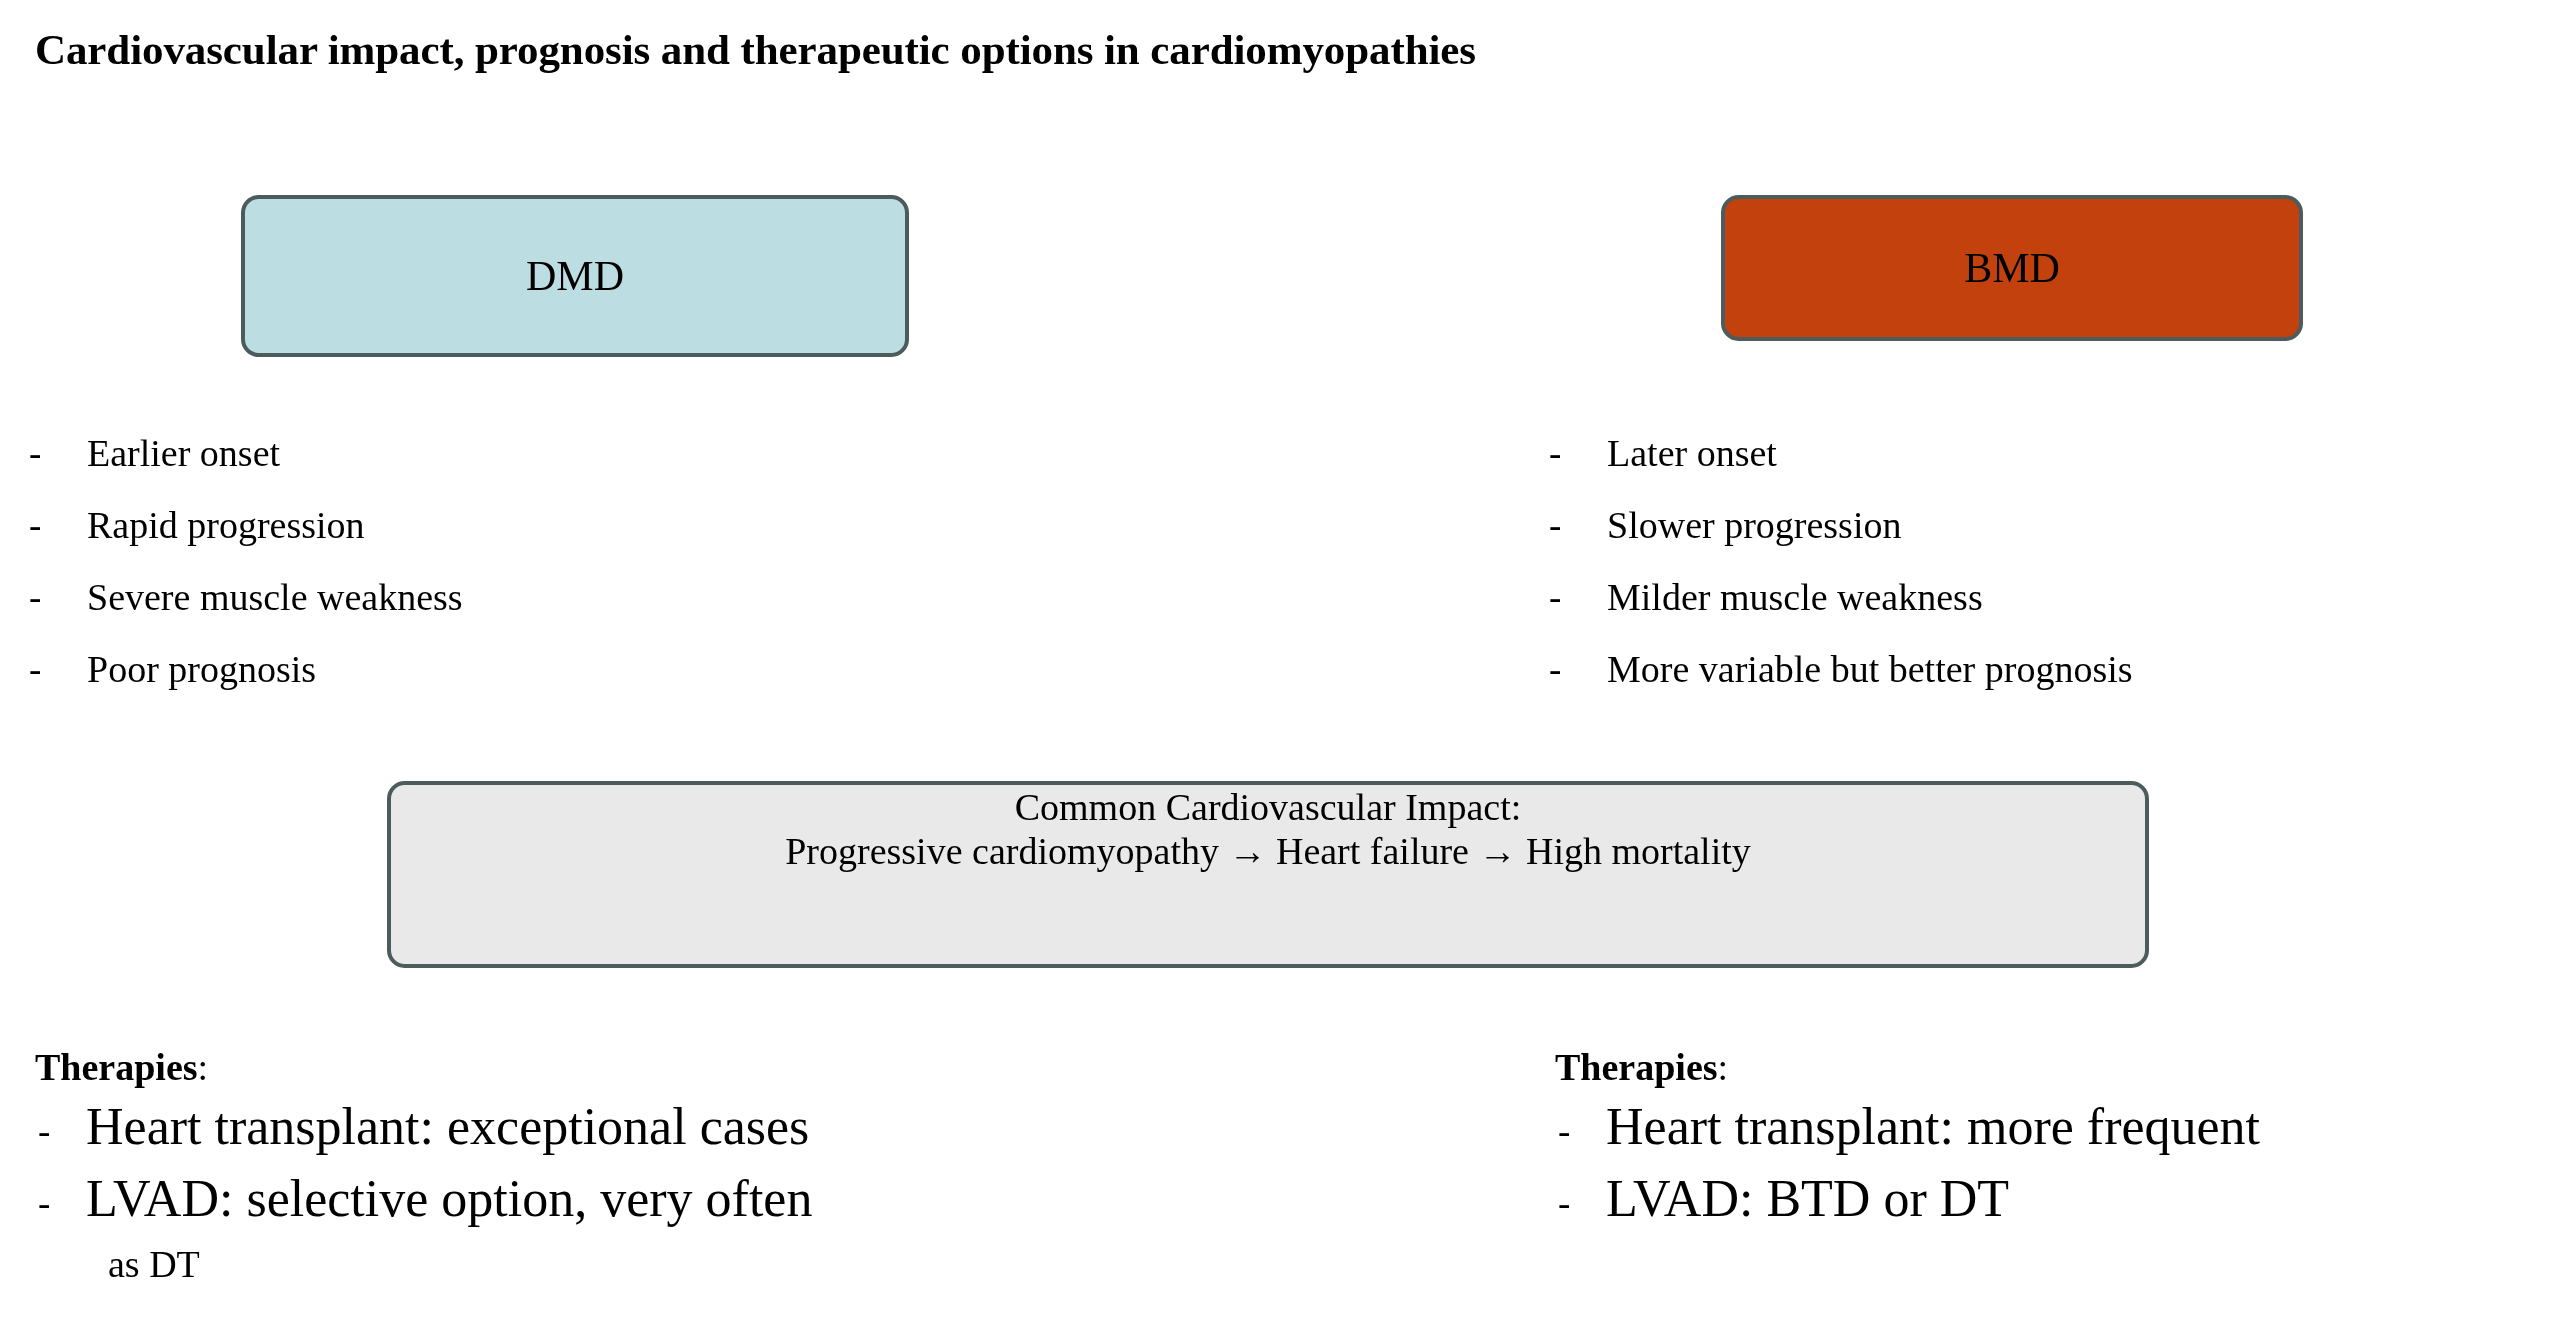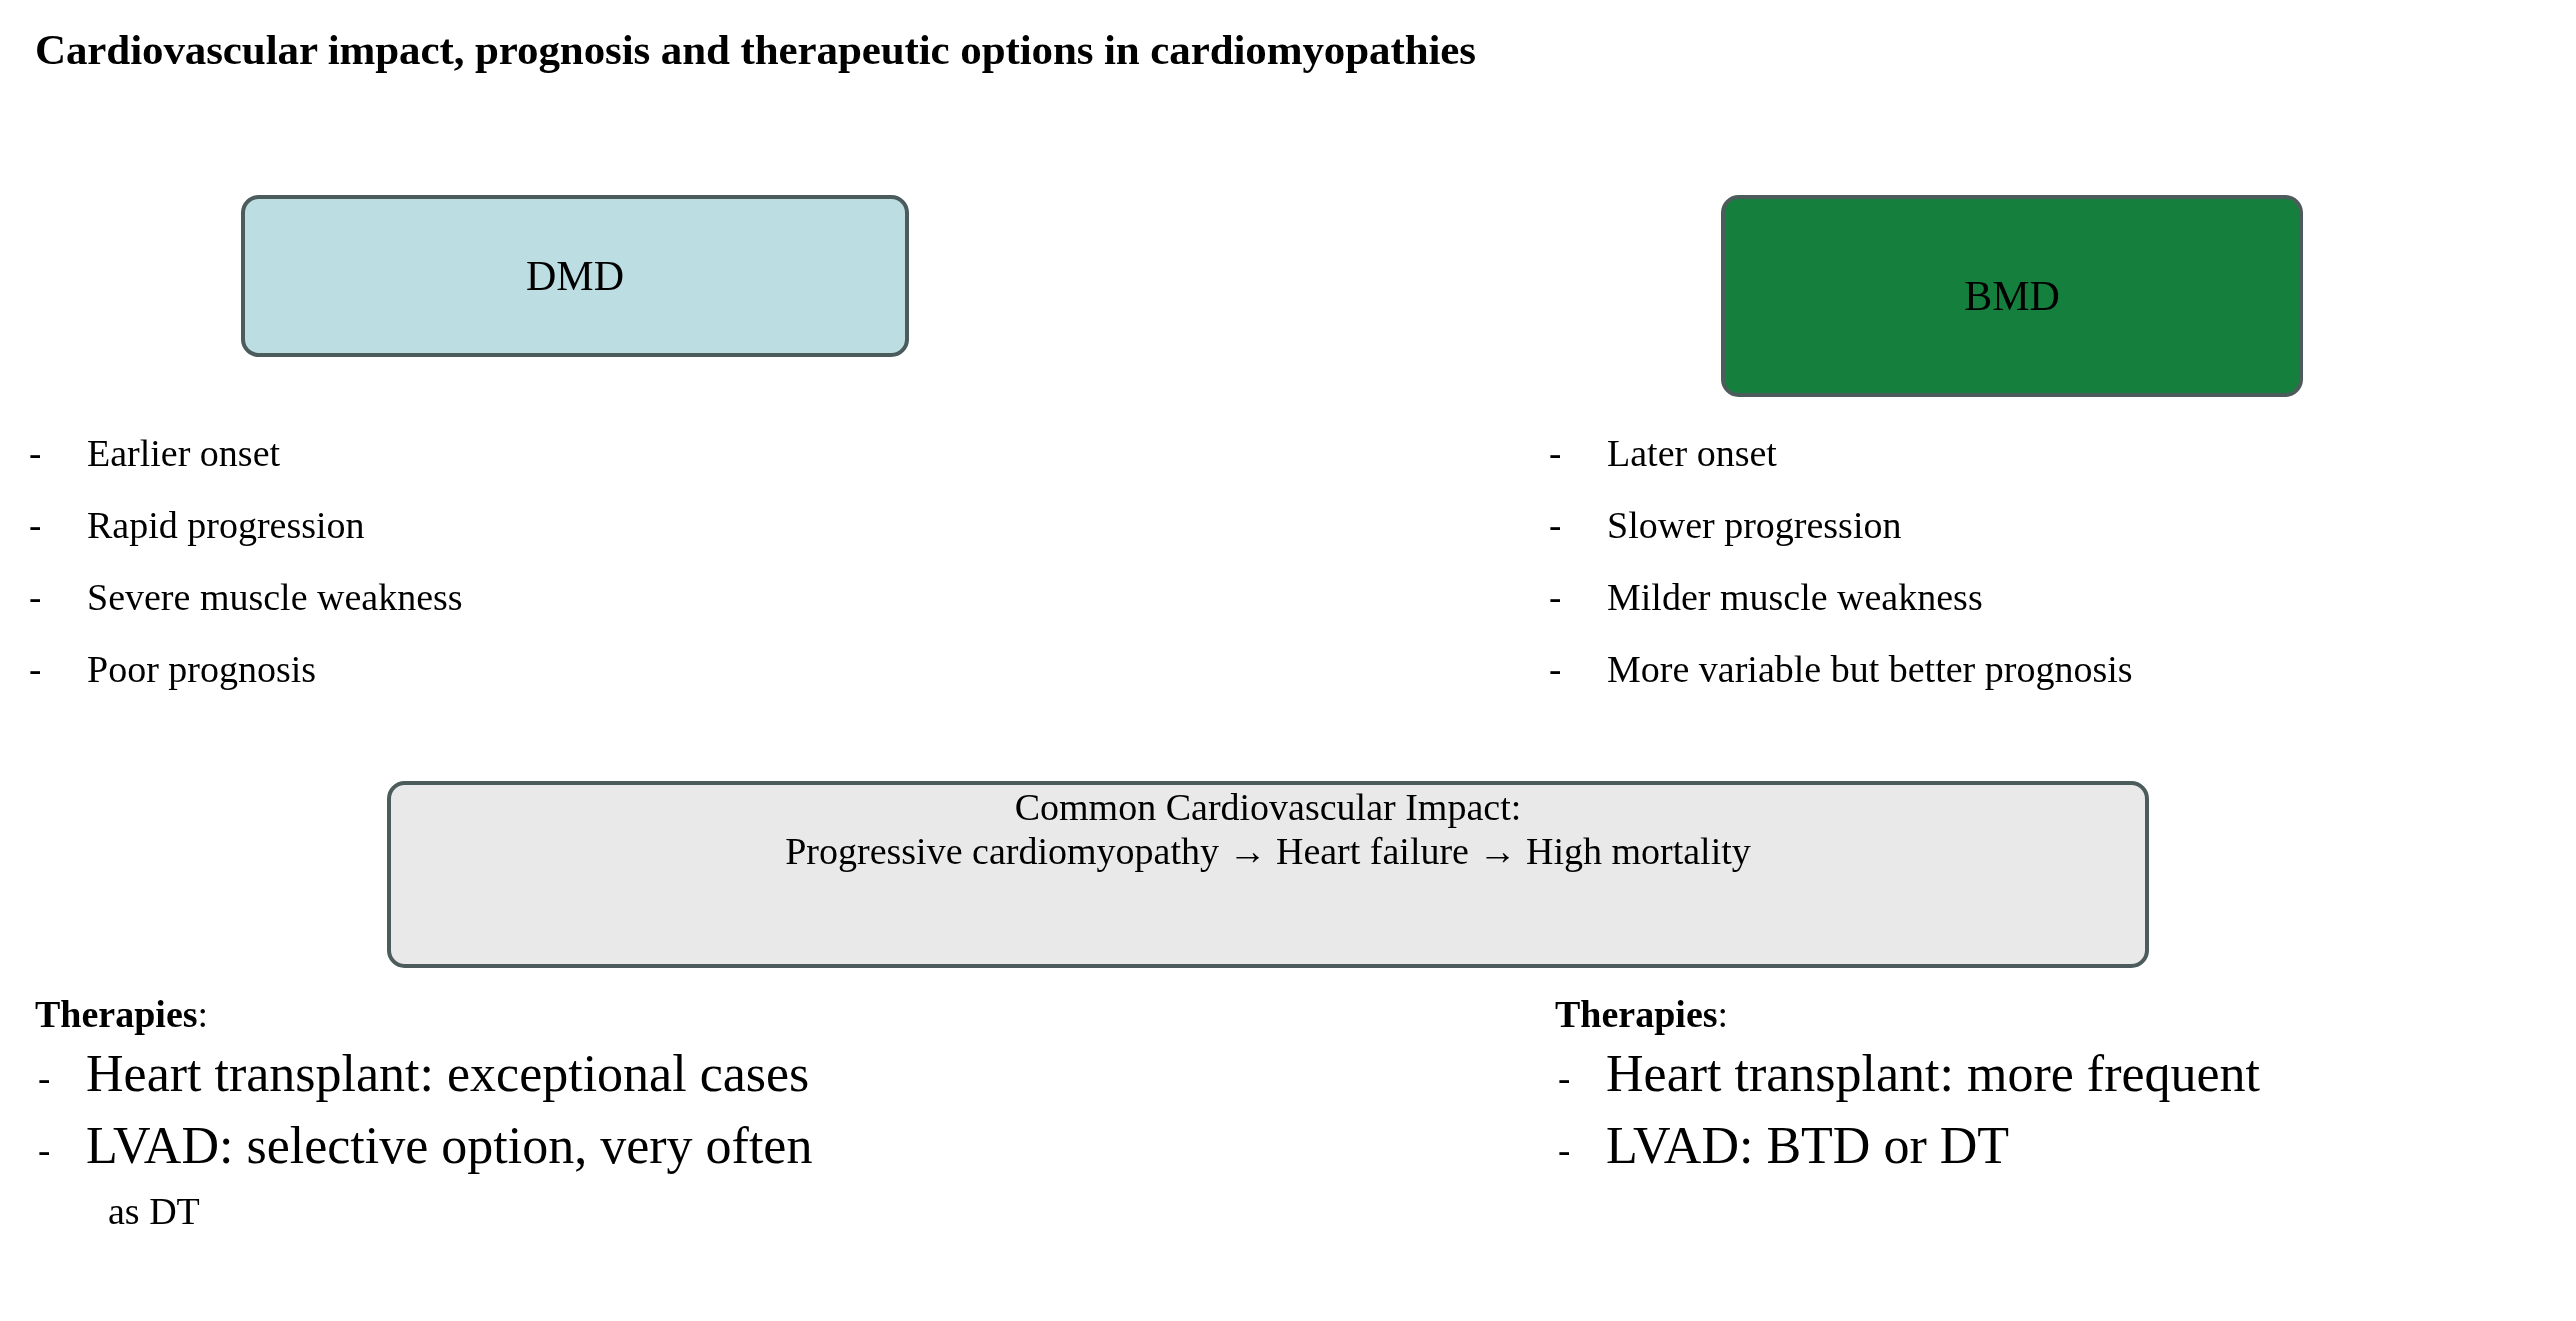--- a/index.html
+++ b/index.html
@@ -48,22 +48,22 @@
     left: 241px;
     top: 195px;
     width: 668px;
     height: 162px;
     background: #bcdee2;
   }
   #bmd-box {
     left: 1721px;
     top: 195px;
     width: 582px;
-    height: 202px;
-    background: #15803d;
+    height: 146px;
+    background: #c2410c;
   }
 
   
   .feature-list {
     position: absolute;
     top: 434px;
   }
   #dmd-features { left: 0px; }
   #bmd-features { left: 1520px; }
 
@@ -106,21 +106,21 @@
   #common-impact-box .impact-line {
     font-size: 38px;
     line-height: 1.17;
     white-space: nowrap;
     text-align: center;
   }
 
   
   .therapies-block {
     position: absolute;
-    top: 995px;
+    top: 1048px;
   }
   #dmd-therapies { left: 0px; }
   #bmd-therapies { left: 1520px; }
 
   .therapies-heading {
     font-size: 38px;
     font-weight: bold;
     line-height: 1;
     padding-left: 35px;
     margin-bottom: 15px;

